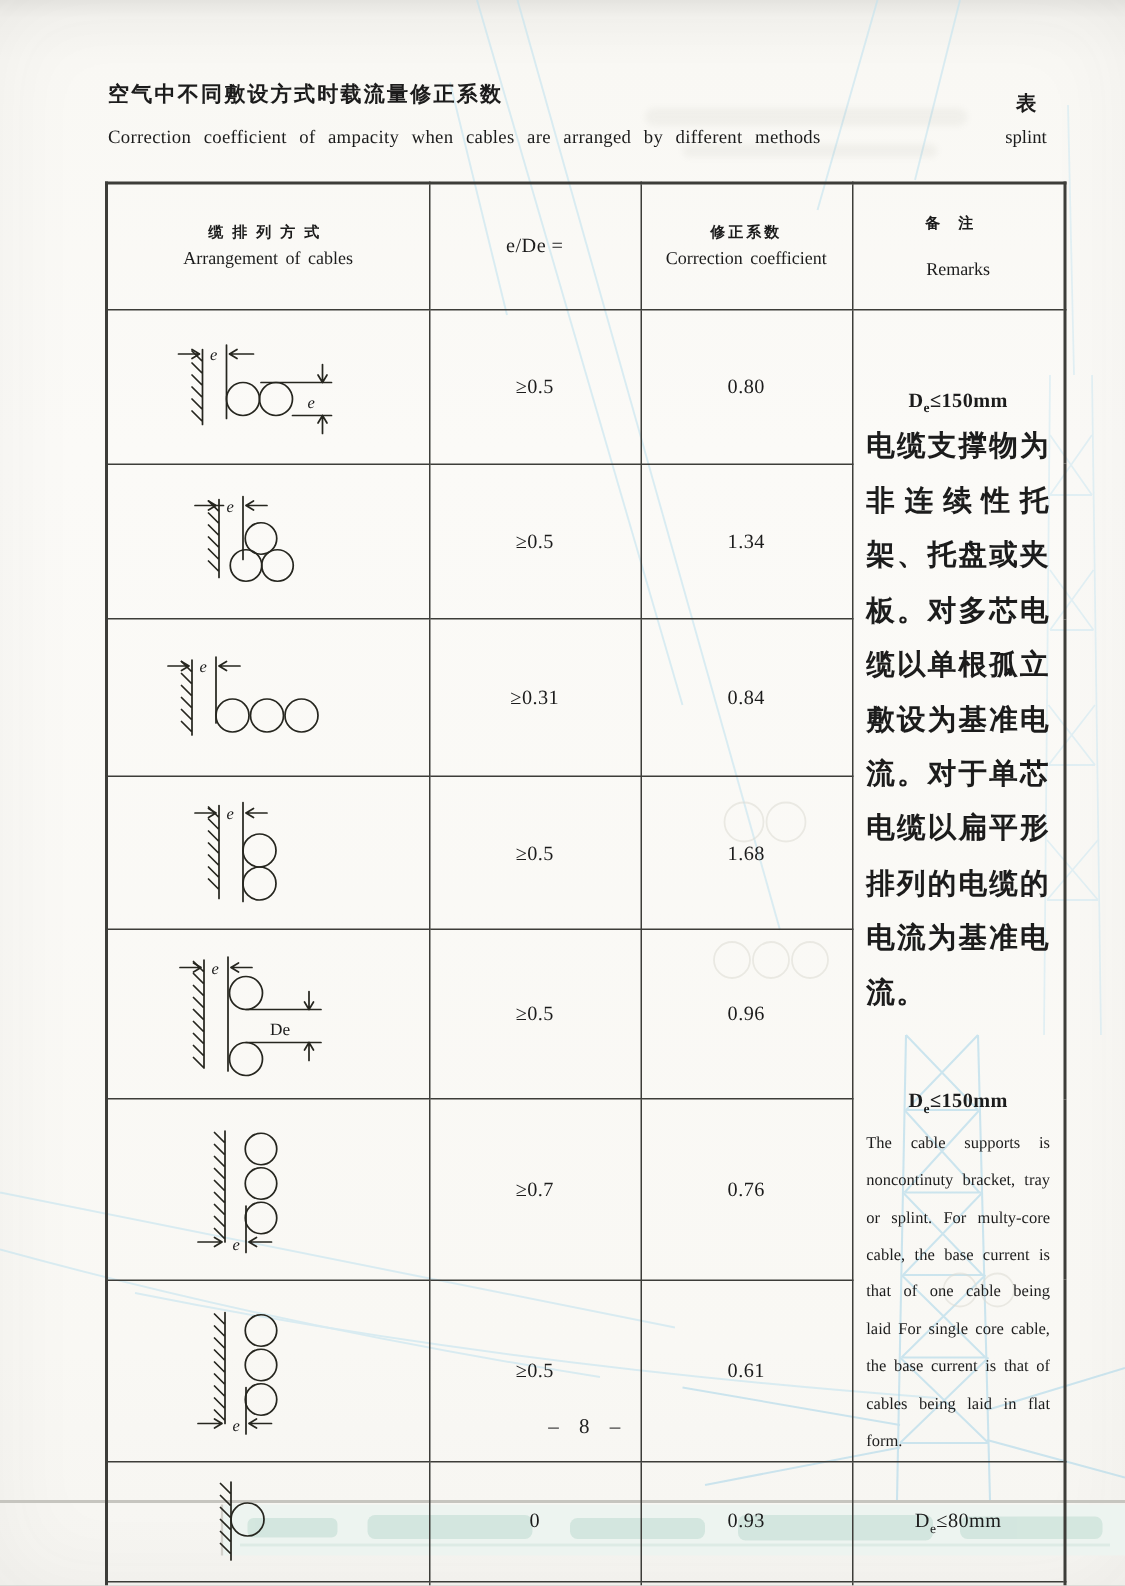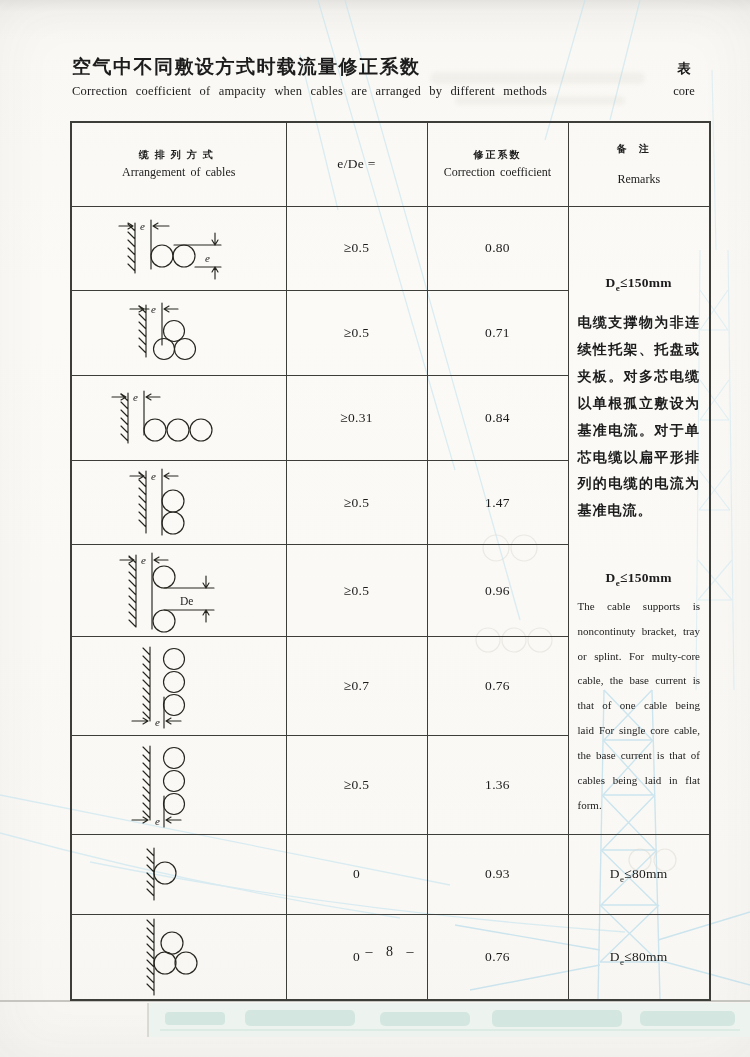--- a/index.html
+++ b/index.html
@@ -11,21 +11,21 @@
     box-shadow:inset 0 0 60px rgba(60,60,50,0.05);
     overflow:hidden;
     font-family:"Liberation Serif","DejaVu Serif",serif;
     color:#1c1c1c;
   }
   .watermark{position:absolute;left:0;top:0;z-index:0;pointer-events:none;}
   .content{position:relative;z-index:1;}
 
   .title-zh{
     position:absolute;left:72px;top:54px;
-    font-size:19px;font-weight:700;letter-spacing:1.5px;
+    font-size:14px;font-weight:700;letter-spacing:1.5px;
     font-family:Liberation Sans, sans-serif;
   }
   .title-en{
     position:absolute;left:72px;top:84px;
     font-size:12.5px;word-spacing:5px;letter-spacing:0.2px;
   }
   .corner-label{
     position:absolute;right:36px;top:60px;width:60px;text-align:center;
   }
   .corner-label .zh{font-size:13.5px;font-weight:700;font-family:"DejaVu Sans","Liberation Sans",sans-serif;}
@@ -49,29 +49,29 @@
   tr.r5{height:80px}tr.r6{height:79px}tr.r7{height:87px}tr.r8{height:80px}tr.r9{height:73px}
 
   .hd-zh{font-size:10px;font-weight:700;letter-spacing:6px;font-family:Liberation Serif, serif;}
   .hd-zh.tight{letter-spacing:2px;}
   .hd-zh.wide{letter-spacing:12px;}
   .hd-en{font-size:12px;margin-top:3px;word-spacing:2px;}
   .hd-en.low{margin-top:16px;}
 
   .val{font-size:13.5px;letter-spacing:0.3px;}
 
-  .remarks-cell{vertical-align:top;text-align:left;padding:16px 9px !important;}
+  .remarks-cell{vertical-align:top;text-align:left;padding:0 9px !important;}
   .de-head{
     text-align:center;font-size:13.5px;font-weight:700;letter-spacing:0.3px;
   }
   .de-head sub,.de-inline sub{font-size:9px;}
   .zh-de{margin-top:52px;}
   .zh-remark{
-    font-size:14px;font-weight:700;line-height:1.92;letter-spacing:1px;
-    text-align:justify;margin-top:17px;
+    font-size:19px;font-weight:700;line-height:1.92;letter-spacing:1px;
+    text-align:justify;margin-top:3px;
     font-family:"DejaVu Sans","Liberation Sans",sans-serif;
   }
   .en-de{margin-top:46px;}
   .en-remark{
     font-size:11px;line-height:2.26;text-align:justify;margin-top:6px;
     word-spacing:1px;
   }
   .de-inline{font-size:13.5px;letter-spacing:0.3px;}
 
   .diagram-cell svg{display:block;margin:0 auto;}
@@ -157,21 +157,21 @@
   <div class="bleed" style="left:430px;top:72px;width:215px;"></div>
   <div class="bleed" style="left:455px;top:96px;width:170px;height:9px;"></div>
 
   <div class="content">
 
     <div class="title-zh">空气中不同敷设方式时载流量修正系数</div>
     <div class="title-en">Correction coefficient of ampacity when cables  are arranged by different methods</div>
 
     <div class="corner-label">
       <div class="zh">表</div>
-      <div class="en">core</div>
+      <div class="en">splint</div>
     </div>
 
     <table class="main-table">
       <colgroup>
           <col class="c1">
           <col class="c2">
           <col class="c3">
           <col class="c4">
         </colgroup>
 
@@ -225,21 +225,21 @@
             <path class="diag-stroke" d="M22,8 L22,60 M22,16 l-7,-7 M22,24 l-7,-7 M22,32 l-7,-7 M22,40 l-7,-7 M22,48 l-7,-7 M22,56 l-7,-7"></path>
             <path class="diag-stroke" d="M6,12 L20,12 M20,12 l-5,-3 M20,12 l5,0 M20,12 l-5,3"></path>
             <path class="diag-stroke" d="M38,6 L38,48 M54,12 L40,12 M40,12 l5,-3 M40,12 l5,3"></path>
             <text class="diag-text" x="27" y="16">e</text>
             <circle class="diag-stroke" cx="50" cy="34" r="10.5"></circle>
             <circle class="diag-stroke" cx="40" cy="52" r="10.5"></circle>
             <circle class="diag-stroke" cx="61" cy="52" r="10.5"></circle>
           </svg>
         </td>
         <td class="val">≥0.5</td>
-        <td class="val">0.71</td>
+        <td class="val">1.34</td>
       </tr>
 
       <tr class="r3">
         <td class="diagram-cell">
           <svg width="146" height="66" viewBox="0 0 146 66">
             <path class="diag-stroke" d="M22,8 L22,58 M22,16 l-7,-7 M22,24 l-7,-7 M22,32 l-7,-7 M22,40 l-7,-7 M22,48 l-7,-7 M22,56 l-7,-7"></path>
             <path class="diag-stroke" d="M6,12 L20,12 M20,12 l-5,-3 M20,12 l-5,3"></path>
             <path class="diag-stroke" d="M38,6 L38,50 M54,12 L40,12 M40,12 l5,-3 M40,12 l5,3"></path>
             <text class="diag-text" x="27" y="16">e</text>
             <circle class="diag-stroke" cx="49" cy="45" r="11"></circle>
@@ -256,21 +256,21 @@
           <svg width="110" height="76" viewBox="0 0 110 76">
             <path class="diag-stroke" d="M22,6 L22,68 M22,14 l-7,-7 M22,22 l-7,-7 M22,30 l-7,-7 M22,38 l-7,-7 M22,46 l-7,-7 M22,54 l-7,-7 M22,62 l-7,-7"></path>
             <path class="diag-stroke" d="M6,11 L20,11 M20,11 l-5,-3 M20,11 l-5,3"></path>
             <path class="diag-stroke" d="M38,4 L38,70 M54,11 L40,11 M40,11 l5,-3 M40,11 l5,3"></path>
             <text class="diag-text" x="27" y="15">e</text>
             <circle class="diag-stroke" cx="49" cy="36" r="11"></circle>
             <circle class="diag-stroke" cx="49" cy="58" r="11"></circle>
           </svg>
         </td>
         <td class="val">≥0.5</td>
-        <td class="val">1.47</td>
+        <td class="val">1.68</td>
       </tr>
 
       <tr class="r5">
         <td class="diagram-cell">
           <svg width="130" height="84" viewBox="0 0 130 84">
             <path class="diag-stroke" d="M22,6 L22,78 M22,14 l-7,-7 M22,22 l-7,-7 M22,30 l-7,-7 M22,38 l-7,-7 M22,46 l-7,-7 M22,54 l-7,-7 M22,62 l-7,-7 M22,70 l-7,-7 M22,78 l-7,-7"></path>
             <path class="diag-stroke" d="M6,11 L20,11 M20,11 l-5,-3 M20,11 l-5,3"></path>
             <path class="diag-stroke" d="M38,4 L38,80 M54,11 L40,11 M40,11 l5,-3 M40,11 l5,3"></path>
             <text class="diag-text" x="27" y="15">e</text>
             <circle class="diag-stroke" cx="50" cy="28" r="11"></circle>
@@ -307,21 +307,21 @@
             <path class="diag-stroke" d="M26,6 L26,80 M26,14 l-7,-7 M26,22 l-7,-7 M26,30 l-7,-7 M26,38 l-7,-7 M26,46 l-7,-7 M26,54 l-7,-7 M26,62 l-7,-7 M26,70 l-7,-7 M26,78 l-7,-7"></path>
             <circle class="diag-stroke" cx="50" cy="18" r="10.5"></circle>
             <circle class="diag-stroke" cx="50" cy="41" r="10.5"></circle>
             <circle class="diag-stroke" cx="50" cy="64" r="10.5"></circle>
             <path class="diag-stroke" d="M8,80 L24,80 M24,80 l-5,-3 M24,80 l-5,3"></path>
             <path class="diag-stroke" d="M40,56 L40,87 M57,80 L42,80 M42,80 l5,-3 M42,80 l5,3"></path>
             <text class="diag-text" x="31" y="85">e</text>
           </svg>
         </td>
         <td class="val">≥0.5</td>
-        <td class="val">1.36</td>
+        <td class="val">0.61</td>
       </tr>
 
       <tr class="r8">
         <td class="diagram-cell">
           <svg width="110" height="64" viewBox="0 0 110 64">
             <path class="diag-stroke" d="M30,6 L30,58 M30,14 l-7,-7 M30,22 l-7,-7 M30,30 l-7,-7 M30,38 l-7,-7 M30,46 l-7,-7 M30,54 l-7,-7"></path>
             <circle class="diag-stroke" cx="41" cy="31" r="11"></circle>
           </svg>
         </td>
         <td class="val">0</td>

